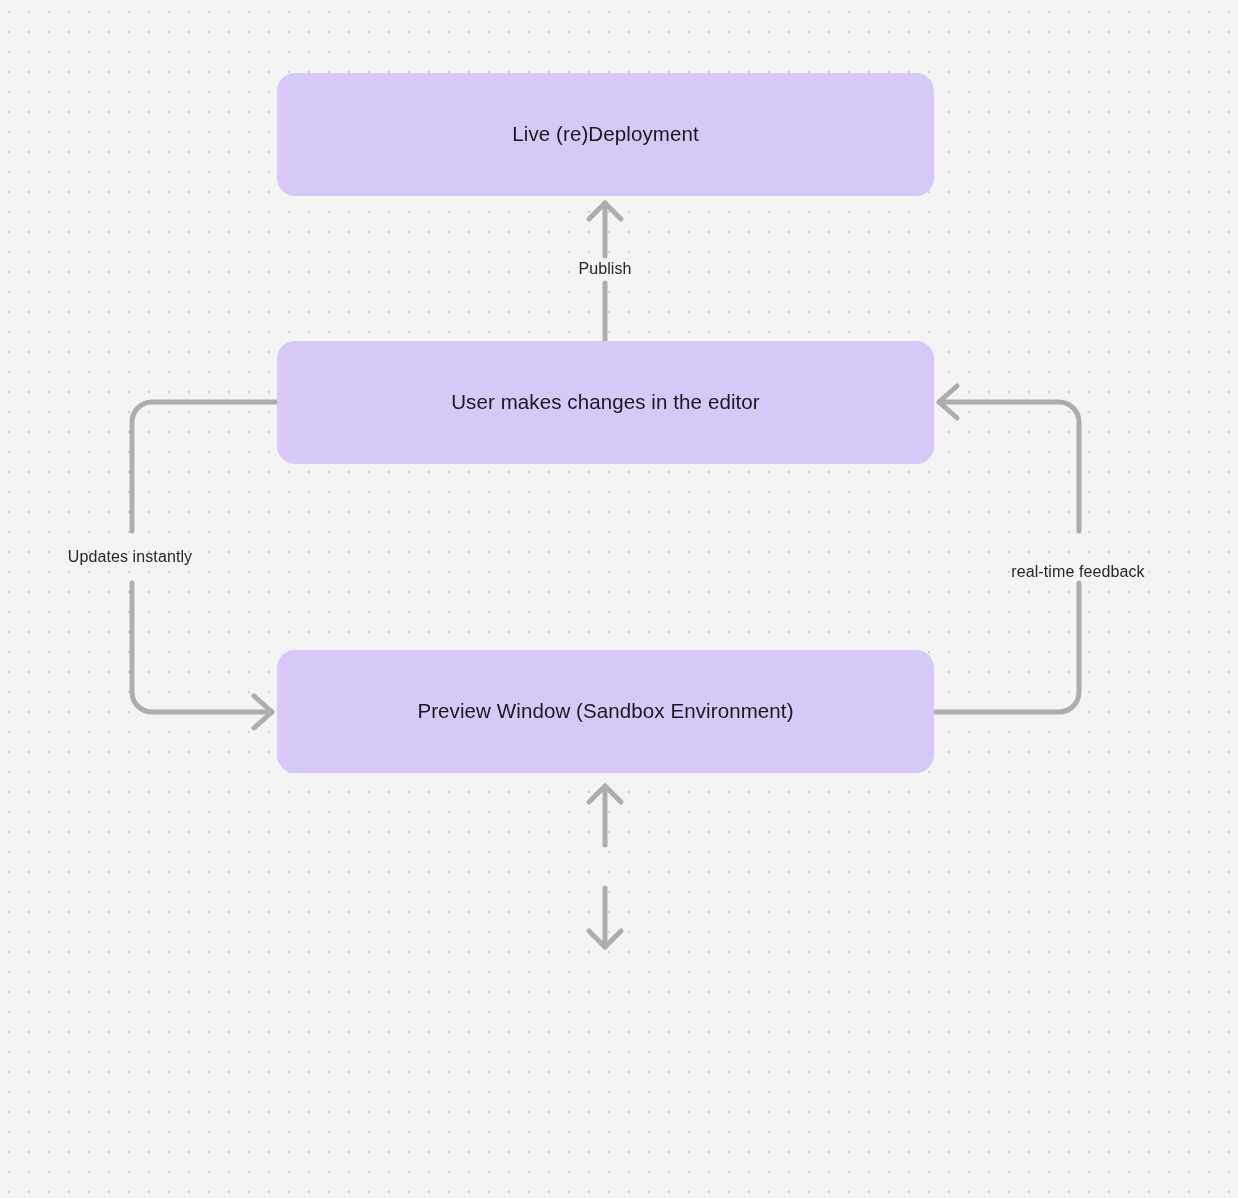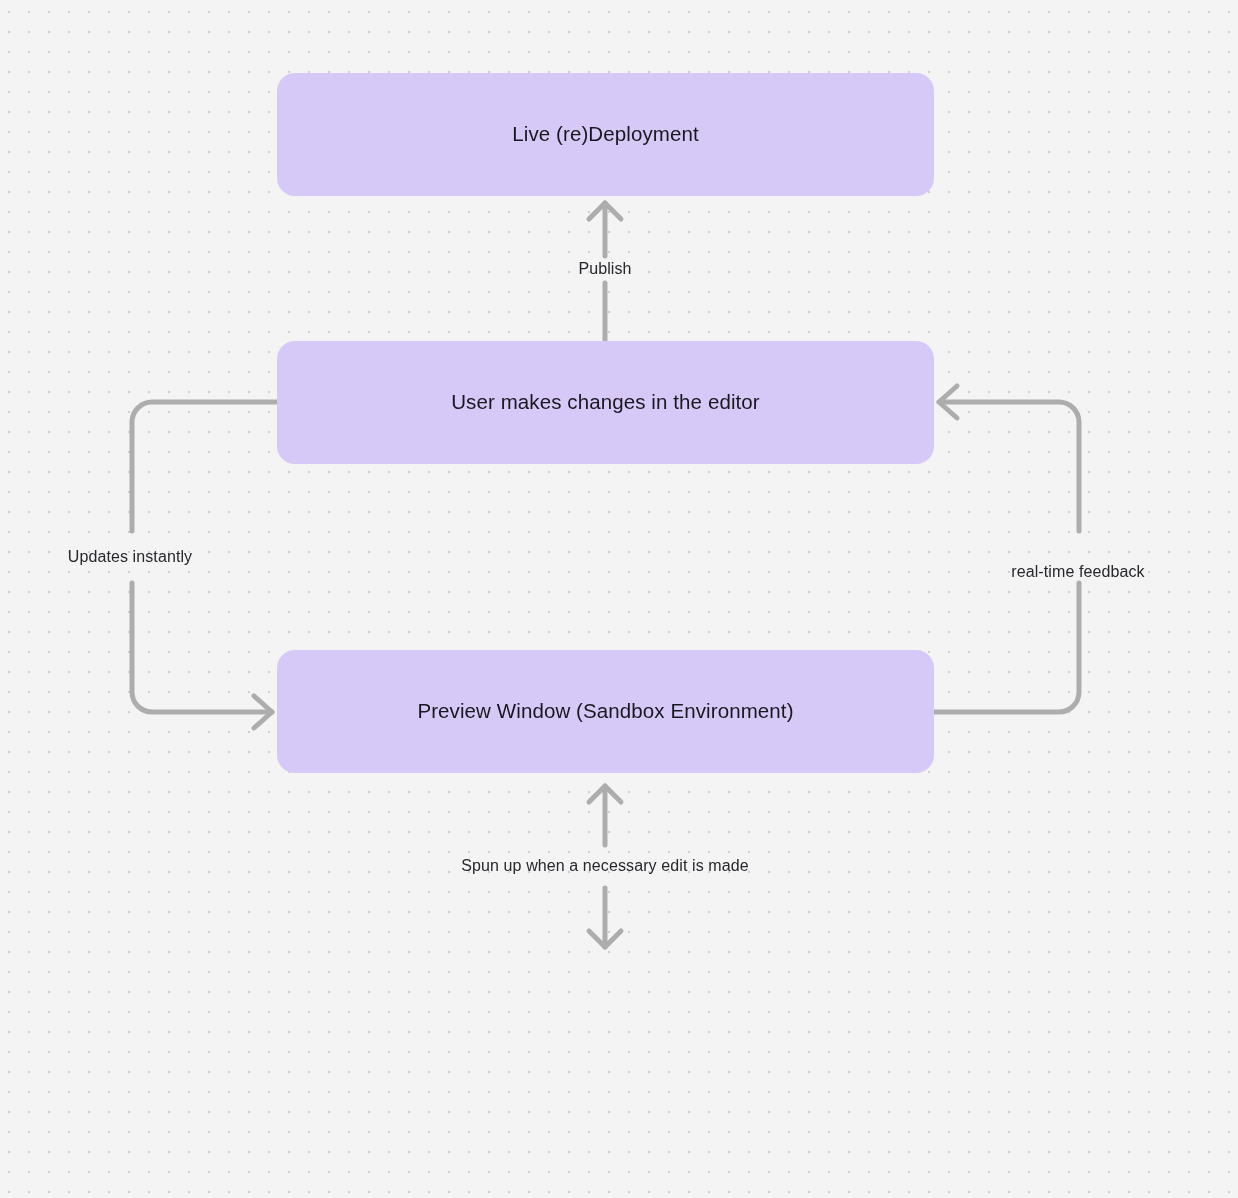--- a/index.html
+++ b/index.html
@@ -100,15 +100,14 @@
     <span class="node-label">Preview Window (Sandbox Environment)</span>
   </div>
 
 
   <div class="edge-label" style="left:605px; top:269px;">Publish</div>
 
   <div class="edge-label" style="left:130px; top:557px;">Updates instantly</div>
 
   <div class="edge-label" style="left:1078px; top:557px;margin-top:15px;">real-time feedback</div>
 
-  <div class="edge-label" style="left:605px; top:866px;">Spun up when a necessary edit is made</div>
 
 </div>
 
 </body></html>

